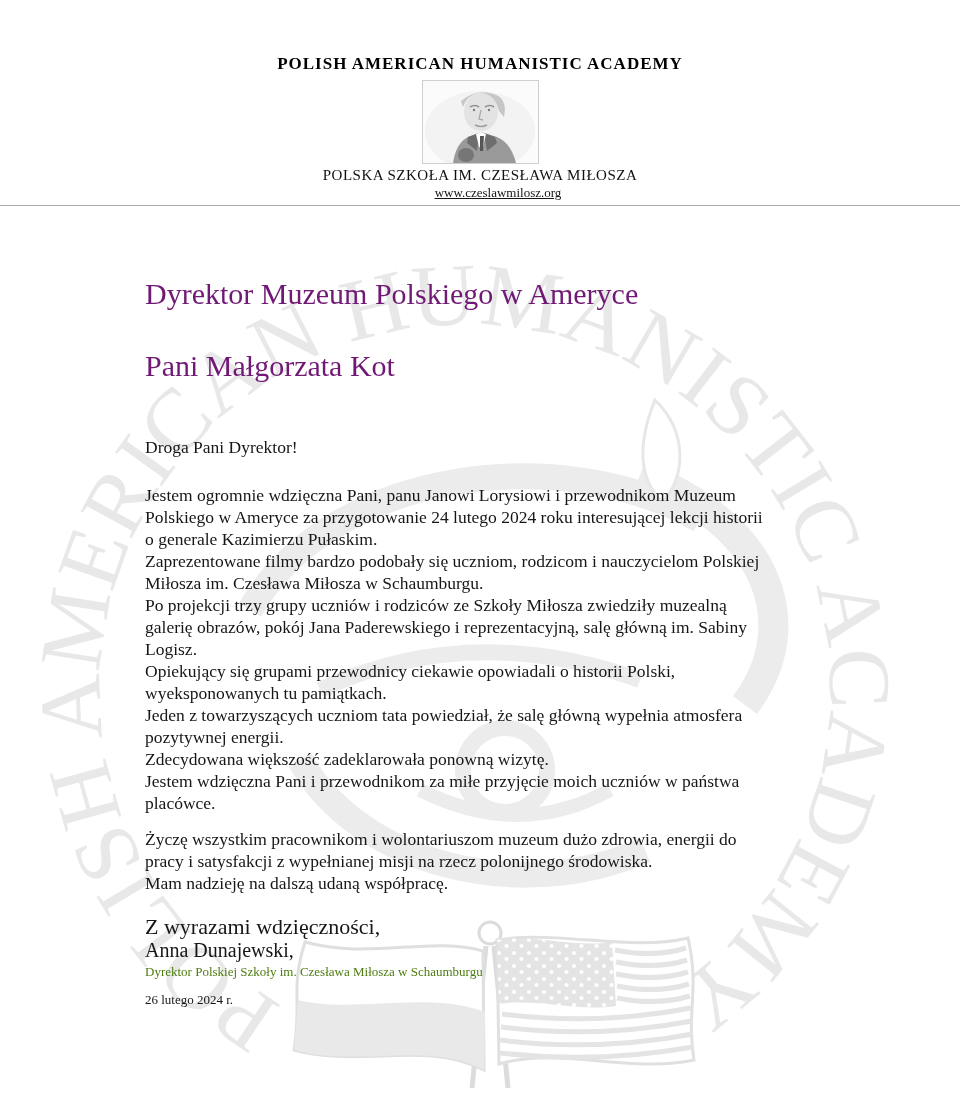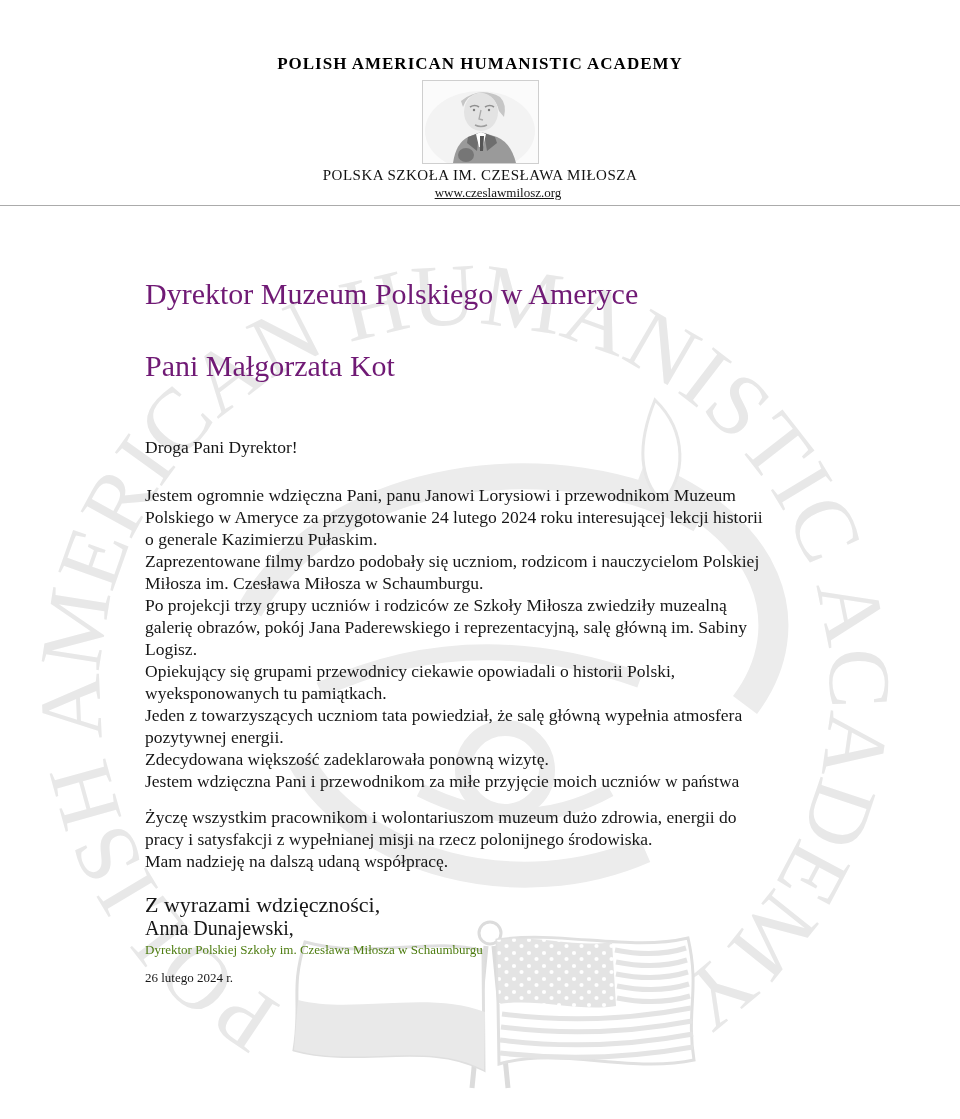--- a/index.html
+++ b/index.html
@@ -151,20 +151,21 @@
         <p class="body-line">Miłosza im. Czesława Miłosza w Schaumburgu.</p>
         <p class="body-line">Po projekcji trzy grupy uczniów i rodziców ze Szkoły Miłosza zwiedziły muzealną</p>
         <p class="body-line">galerię obrazów, pokój Jana Paderewskiego i reprezentacyjną, salę główną im. Sabiny</p>
         <p class="body-line">Logisz.</p>
         <p class="body-line">Opiekujący się grupami przewodnicy ciekawie opowiadali o historii Polski,</p>
         <p class="body-line">wyeksponowanych tu pamiątkach.</p>
         <p class="body-line">Jeden z towarzyszących uczniom tata powiedział, że salę główną wypełnia atmosfera</p>
         <p class="body-line">pozytywnej energii.</p>
         <p class="body-line">Zdecydowana większość zadeklarowała ponowną wizytę.</p>
         <p class="body-line">Jestem wdzięczna Pani i przewodnikom za miłe przyjęcie moich uczniów  w państwa</p>
+        <p class="body-line">placówce.</p>
       </div>
 
       <div class="para">
         <p class="body-line">Życzę wszystkim pracownikom i wolontariuszom muzeum dużo zdrowia, energii do</p>
         <p class="body-line">pracy i satysfakcji z wypełnianej misji na rzecz polonijnego środowiska.</p>
       </div>
 
       <p class="body-line para2">Mam nadzieję na dalszą udaną współpracę.</p>
 
       <p class="farewell">Z wyrazami wdzięczności,</p>

